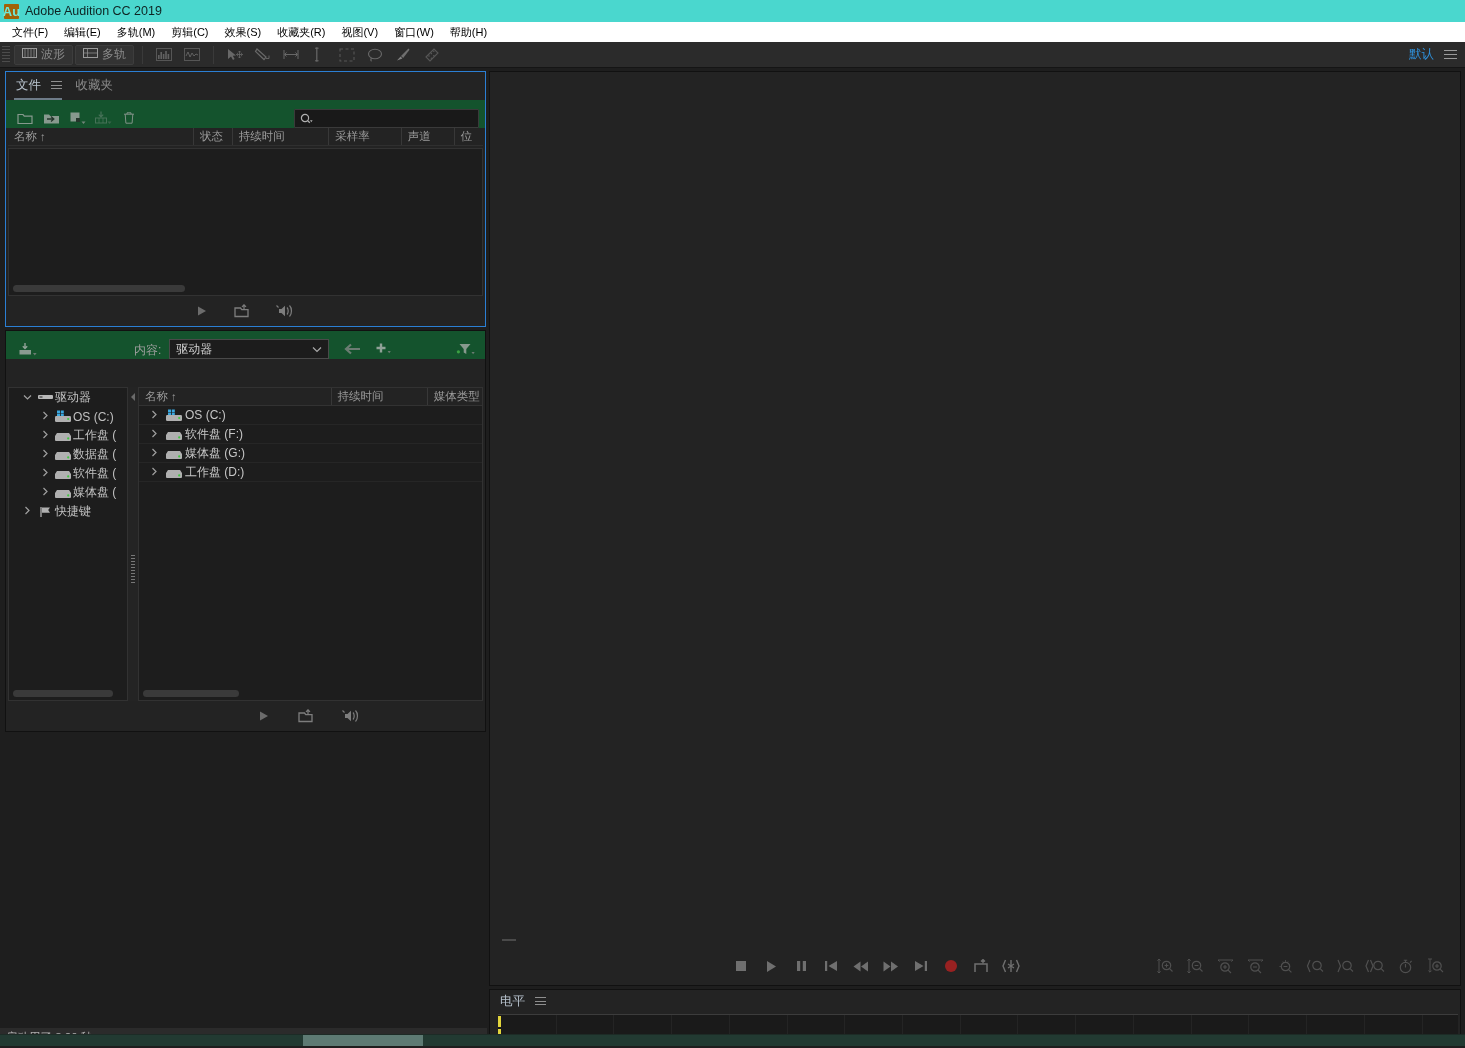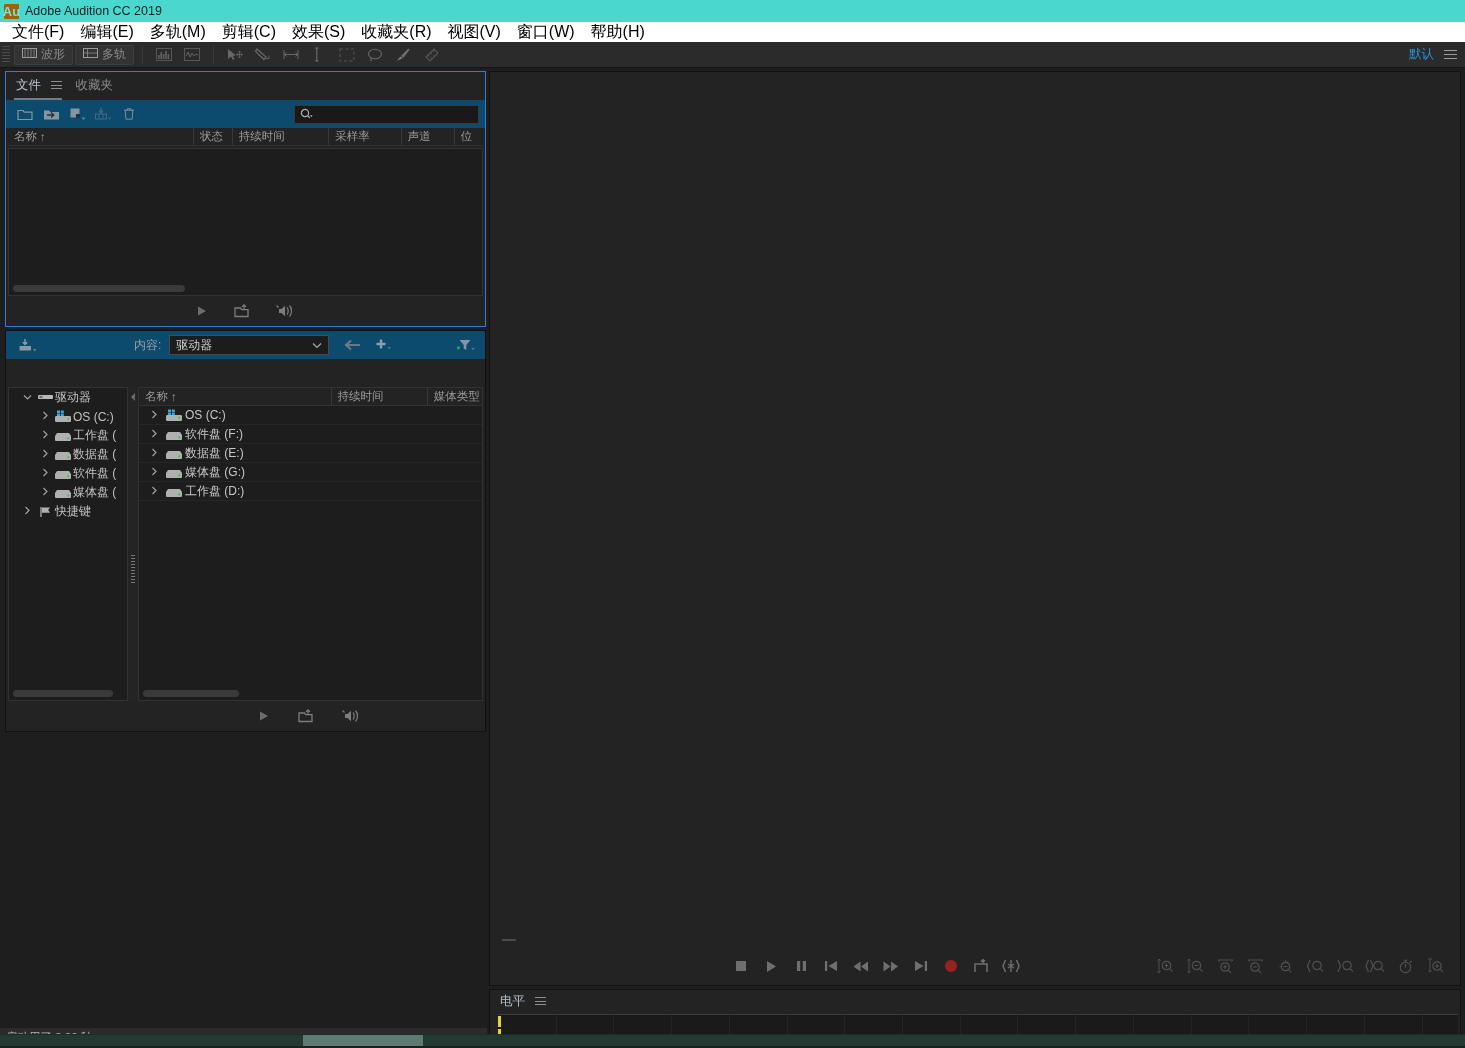--- a/index.html
+++ b/index.html
@@ -22,21 +22,21 @@
     justify-content: center; margin-right: 6px; border-radius: 1px;
   }
   #titlebar .title-text { font-size: 12.5px; color: #0e2423; }
 
   
   #menubar {
     height: 20px; background: #ffffff; display: flex; align-items: center;
     padding-left: 4px; color: #000;
   }
   #menubar .menu-item {
-    font-size: 16px; padding: 5px 8px; color: #000; cursor: default;
+    font-size: 11px; padding: 5px 8px; color: #000; cursor: default;
     white-space: nowrap;
   }
 
   
   #toolbar {
     height: 26px; background: #2b2b2b; display: flex; align-items: center;
     border-bottom: 1px solid #151515; position: relative;
   }
   #toolbar .grip {
     width: 8px; height: 18px; margin: 0 3px 0 2px;
@@ -72,21 +72,21 @@
     font-size: 12.5px; color: #8a8a8a; padding: 4px 11px 6px 2px;
     position: relative; cursor: default; white-space: nowrap;
   }
   .tab.active { color: #b9c4cf; }
   .tab.active .uline {
     position: absolute; left: 0; right: 11px; bottom: 0; height: 2px; background: #6e7b88;
   }
   .tab .ham { display: inline-block; width: 11px; vertical-align: middle; margin-left: 7px; }
   .tab .ham i { display: block; height: 1px; background: #8f8f8f; margin: 2.5px 0; }
 
-  .subbar { height: 28px; background: #0c4a6e; display: flex; align-items: center; padding: 0 6px; }
+  .subbar { height: 28px; background: #14532d; display: flex; align-items: flex-end; padding: 0 6px; }
   .sb-icon { width: 26px; height: 20px; display: flex; align-items: center; justify-content: center; opacity: .72; }
   .sb-icon.dim { opacity: .32; }
 
   .searchbox {
     margin-left: auto; width: 185px; height: 19px; background: #191919;
     border: 1px solid #3a3a3a; border-radius: 1px; display: flex; align-items: center;
     padding-left: 5px;
   }
 
   .colhead {
@@ -551,34 +551,20 @@
                 <path d="M1.5 1L5 4.5 1.5 8" fill="none" stroke="#a0a0a0" stroke-width="1.2"></path>
               </svg>
           </span>
           <span class="ic">
             <svg width="18" height="13" viewBox="0 0 18 13">
                 <path d="M3 4h12l2 3v4a1 1 0 0 1-1 1H2a1 1 0 0 1-1-1V7z" fill="#b0b0b0"></path>
                 <circle cx="14.2" cy="9.4" r="1.1" fill="#3fc63f"></circle>
               </svg>
           </span>
           <span>软件盘 (F:)</span>
-        </div>
-        <div class="mb-row">
-          <span class="arrow">
-            <svg width="7" height="9" viewBox="0 0 7 9">
-                <path d="M1.5 1L5 4.5 1.5 8" fill="none" stroke="#a0a0a0" stroke-width="1.2"></path>
-              </svg>
-          </span>
-          <span class="ic">
-            <svg width="18" height="13" viewBox="0 0 18 13">
-                <path d="M3 4h12l2 3v4a1 1 0 0 1-1 1H2a1 1 0 0 1-1-1V7z" fill="#b0b0b0"></path>
-                <circle cx="14.2" cy="9.4" r="1.1" fill="#3fc63f"></circle>
-              </svg>
-          </span>
-          <span>数据盘 (E:)</span>
         </div>
         <div class="mb-row">
           <span class="arrow">
             <svg width="7" height="9" viewBox="0 0 7 9">
                 <path d="M1.5 1L5 4.5 1.5 8" fill="none" stroke="#a0a0a0" stroke-width="1.2"></path>
               </svg>
           </span>
           <span class="ic">
             <svg width="18" height="13" viewBox="0 0 18 13">
                 <path d="M3 4h12l2 3v4a1 1 0 0 1-1 1H2a1 1 0 0 1-1-1V7z" fill="#b0b0b0"></path>

